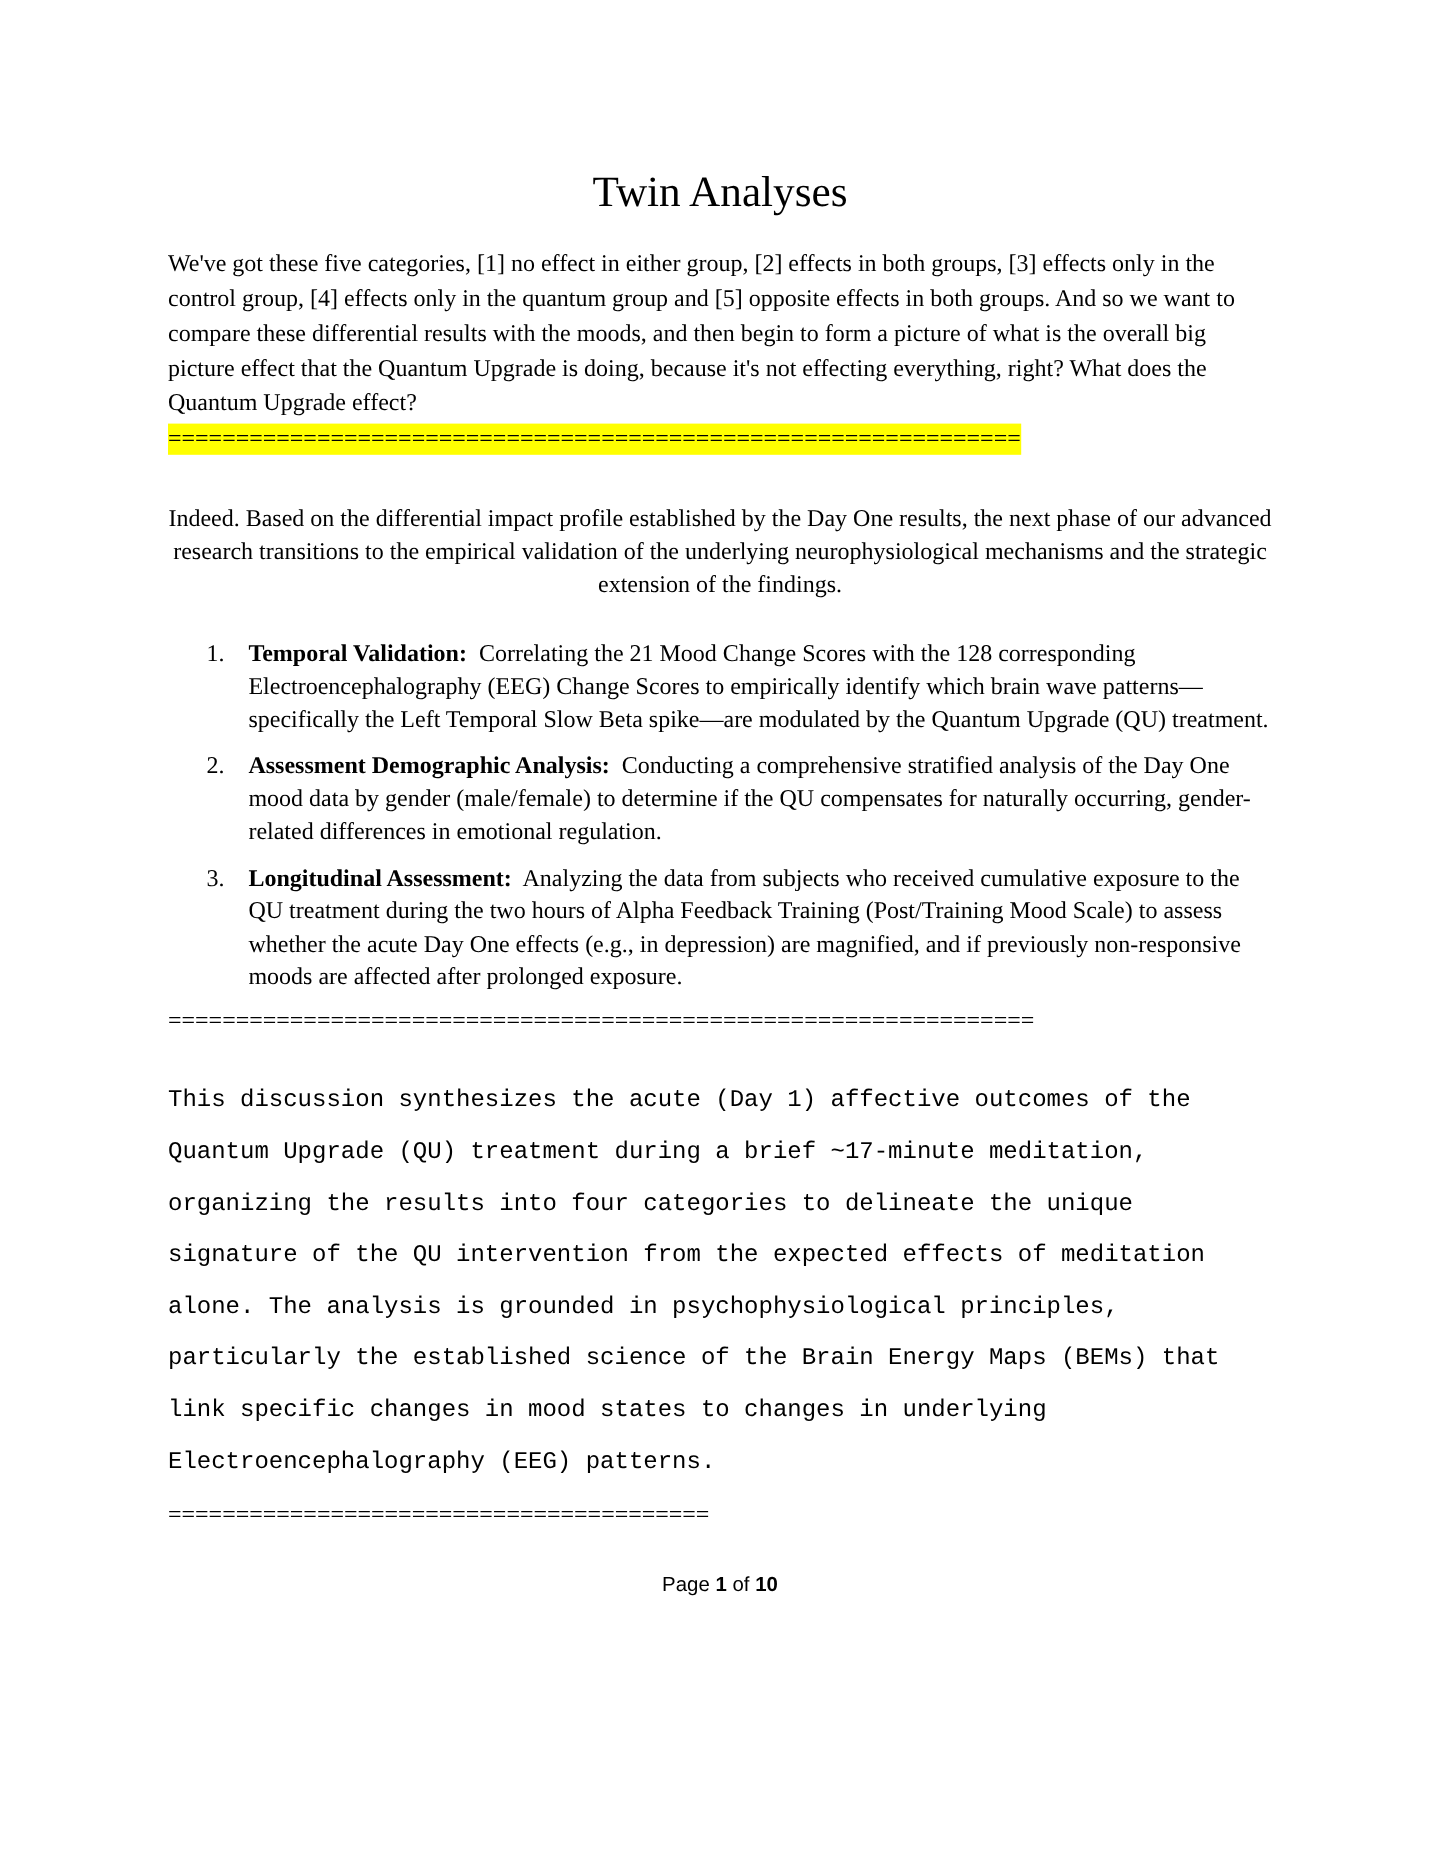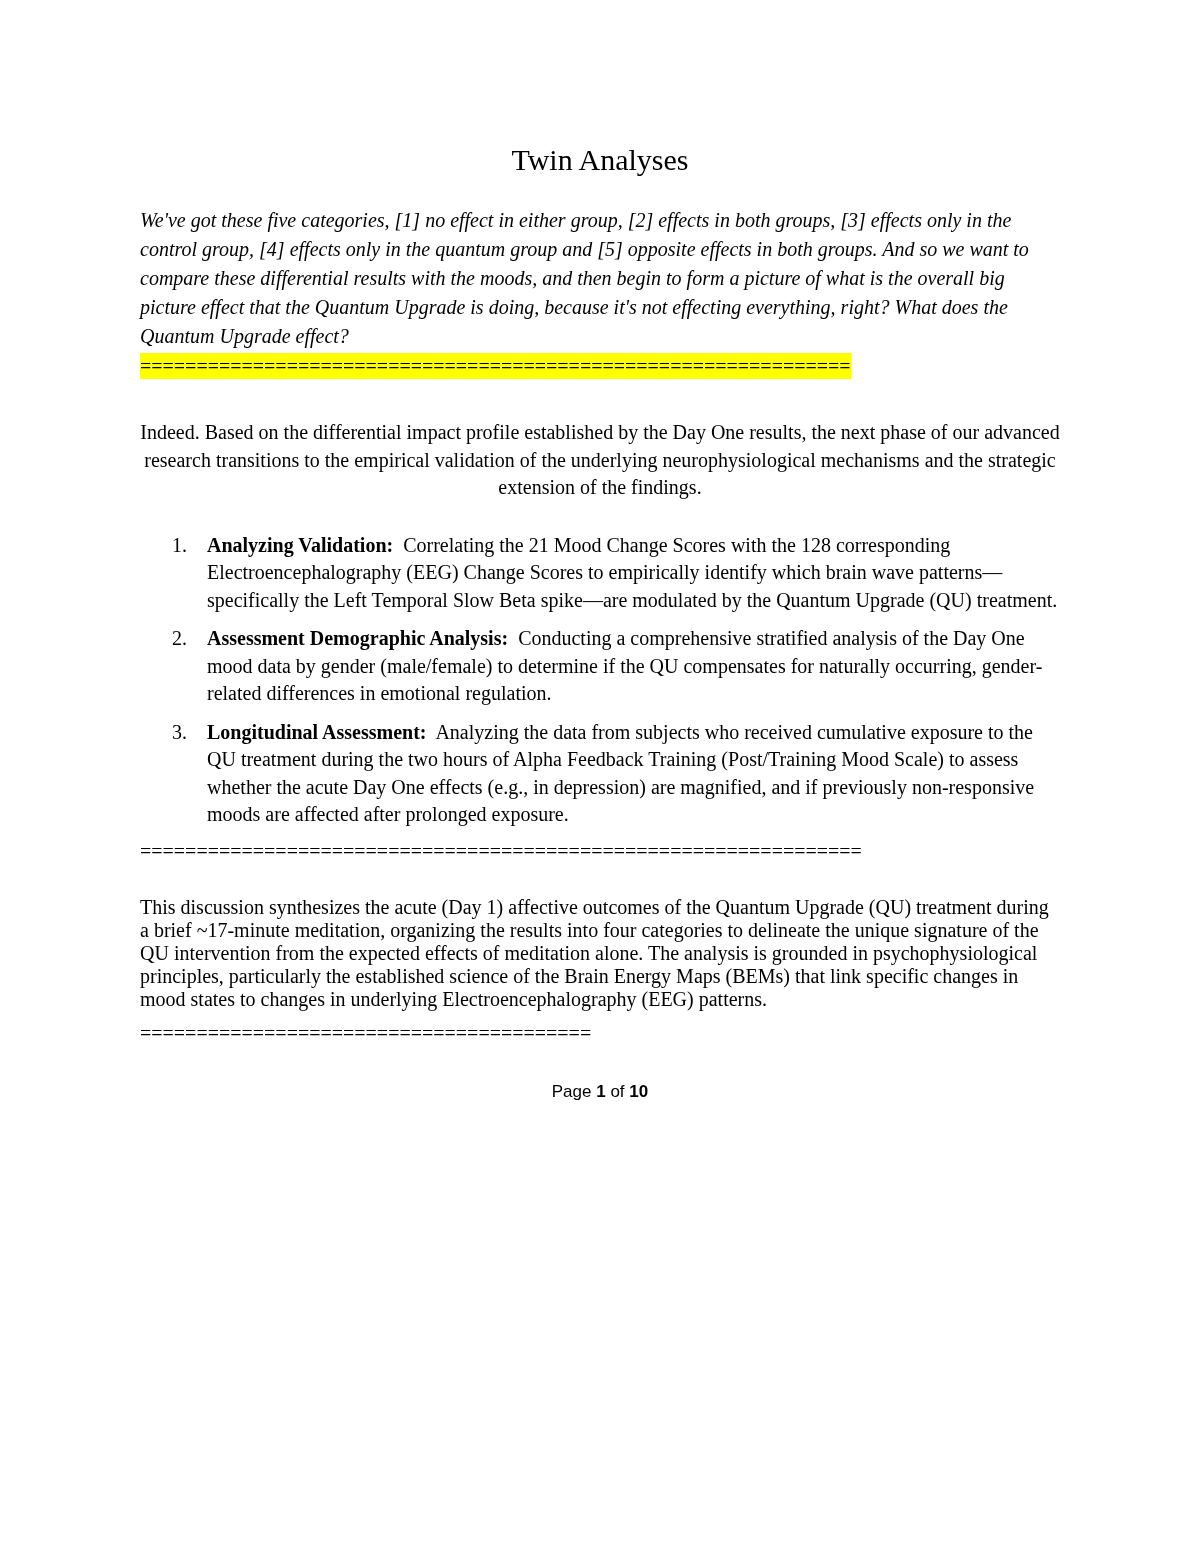--- a/index.html
+++ b/index.html
@@ -10,29 +10,28 @@
     background:#ffffff;
     overflow:hidden;
     box-sizing:border-box;
     padding:142px 140px 0 140px;
     font-family:"Liberation Serif","DejaVu Serif",serif;
     color:#000000;
     font-size:20px;
   }
   .doc-title{
     text-align:center;
-    font-size:30px;
+    font-size:36px;
     line-height:36px;
     margin:0;
     font-weight:normal;
   }
   .para{
     margin:28px 0 0 0;
     line-height:29px;
-    font-style:italic;
   }
   .para-mid{
     margin:38px 0 0 0;
     line-height:27.5px;
     text-align:center;
   }
   .sep-line{
     margin:0;
     line-height:30px;
     letter-spacing:0;
@@ -60,21 +59,22 @@
   .li-text{white-space:pre-wrap;}
   .section-heading{
     margin:38px 0 0 0;
     font-size:32.5px;
     line-height:43px;
     font-weight:bold;
     white-space:pre-wrap;
   }
   .para-last{
     margin:30px 0 0 0;
-    line-height:23px;
+    line-height:43px;
+    font-family:Liberation Mono, monospace;
   }
   .footer{
     margin-top:33px;
     text-align:center;
     font-family:"Liberation Sans","DejaVu Sans",sans-serif;
     font-size:17px;
     line-height:21px;
   }
   .footer .bold{font-weight:bold;}
 </style>
@@ -88,21 +88,21 @@
   <p class="para">We've got these five categories, [1] no effect in either group, [2] effects in both groups, [3] effects only in the control group, [4] effects only in the quantum group and [5] opposite effects in both groups. And so we want to compare these differential results with the moods, and then begin to form a picture of what is the overall big picture effect that the Quantum Upgrade is doing, because it's not effecting everything, right? What does the Quantum Upgrade effect?</p>
 
   <p class="sep-line"><span class="hl">===============================================================</span></p>
 
   <p class="para-mid">Indeed. Based on the differential impact profile established by the Day One results, the next phase of our advanced research transitions to the empirical validation of the underlying neurophysiological mechanisms and the strategic extension of the findings.</p>
 
 
   <div class="num-list">
     <div class="list-item">
       <span class="li-num">1.</span>
-      <span class="li-body"><span class="li-label">Analyzing Validation:</span><span class="li-text">  Correlating the 21 Mood Change Scores with the 128 corresponding Electroencephalography (EEG) Change Scores to empirically identify which brain wave patterns—specifically the Left Temporal Slow Beta spike—are modulated by the Quantum Upgrade (QU) treatment.</span></span>
+      <span class="li-body"><span class="li-label">Temporal Validation:</span><span class="li-text">  Correlating the 21 Mood Change Scores with the 128 corresponding Electroencephalography (EEG) Change Scores to empirically identify which brain wave patterns—specifically the Left Temporal Slow Beta spike—are modulated by the Quantum Upgrade (QU) treatment.</span></span>
     </div>
     <div class="list-item">
       <span class="li-num">2.</span>
       <span class="li-body"><span class="li-label">Assessment Demographic Analysis:</span><span class="li-text">  Conducting a comprehensive stratified analysis of the Day One mood data by gender (male/female) to determine if the QU compensates for naturally occurring, gender-related differences in emotional regulation.</span></span>
     </div>
     <div class="list-item">
       <span class="li-num">3.</span>
       <span class="li-body"><span class="li-label">Longitudinal Assessment:</span><span class="li-text">  Analyzing the data from subjects who received cumulative exposure to the QU treatment during the two hours of Alpha Feedback Training (Post/Training Mood Scale) to assess whether the acute Day One effects (e.g., in depression) are magnified, and if previously non-responsive moods are affected after prolonged exposure.</span></span>
     </div>
   </div>

